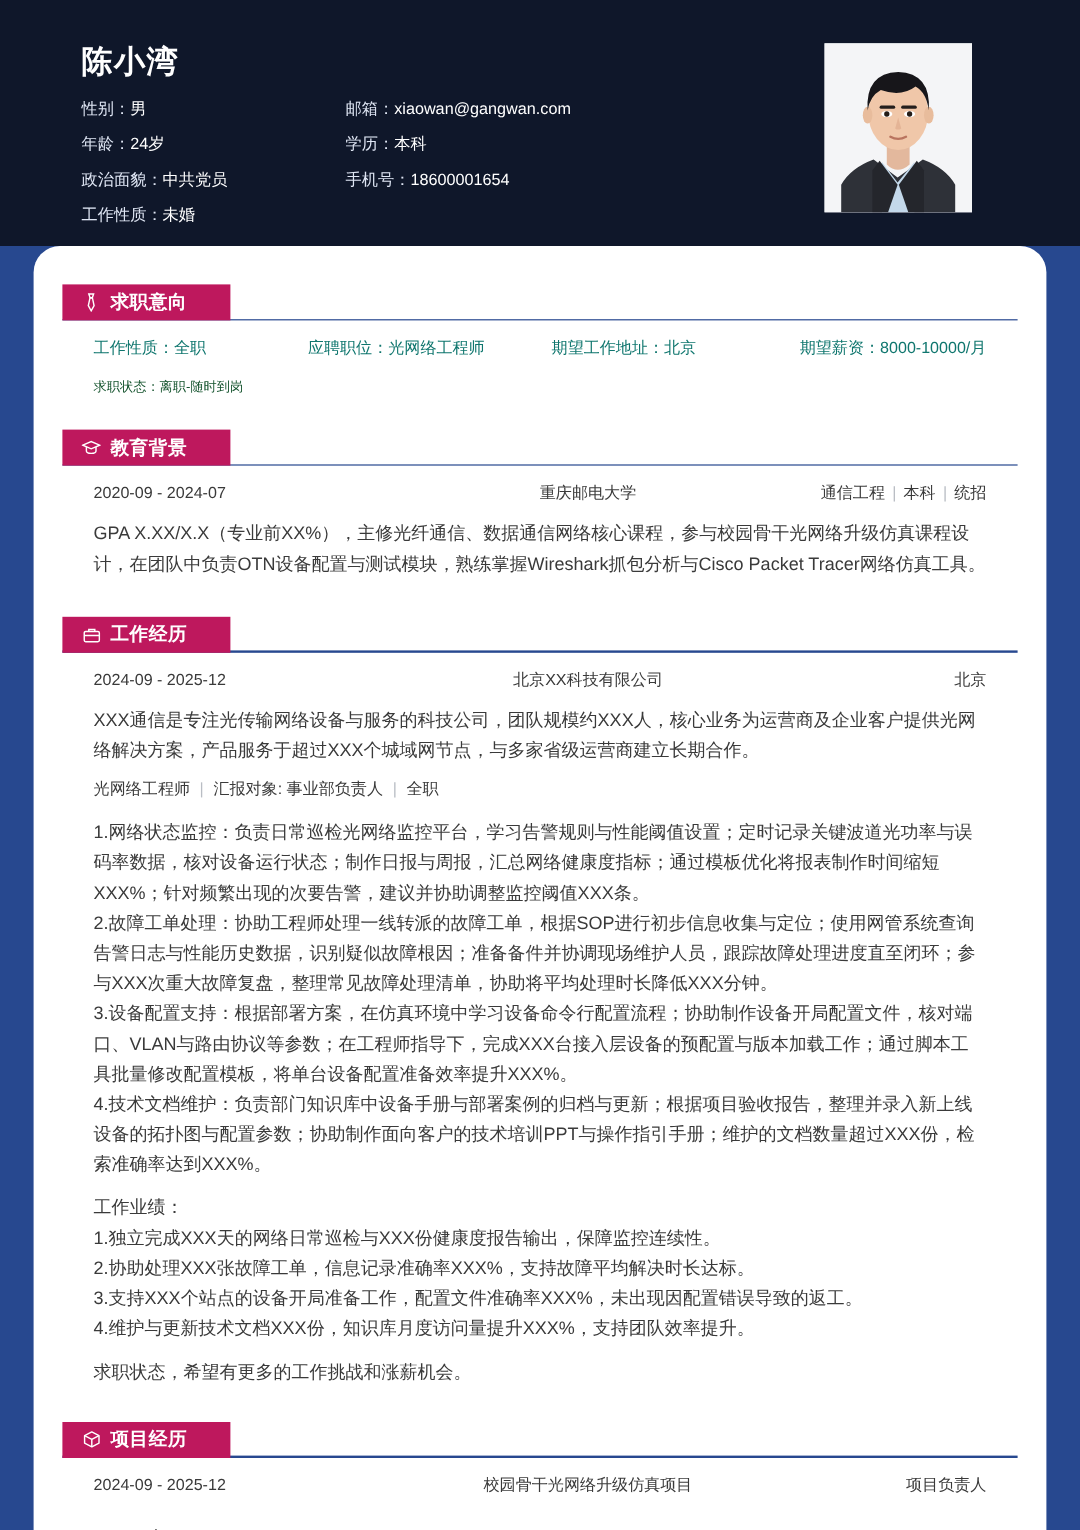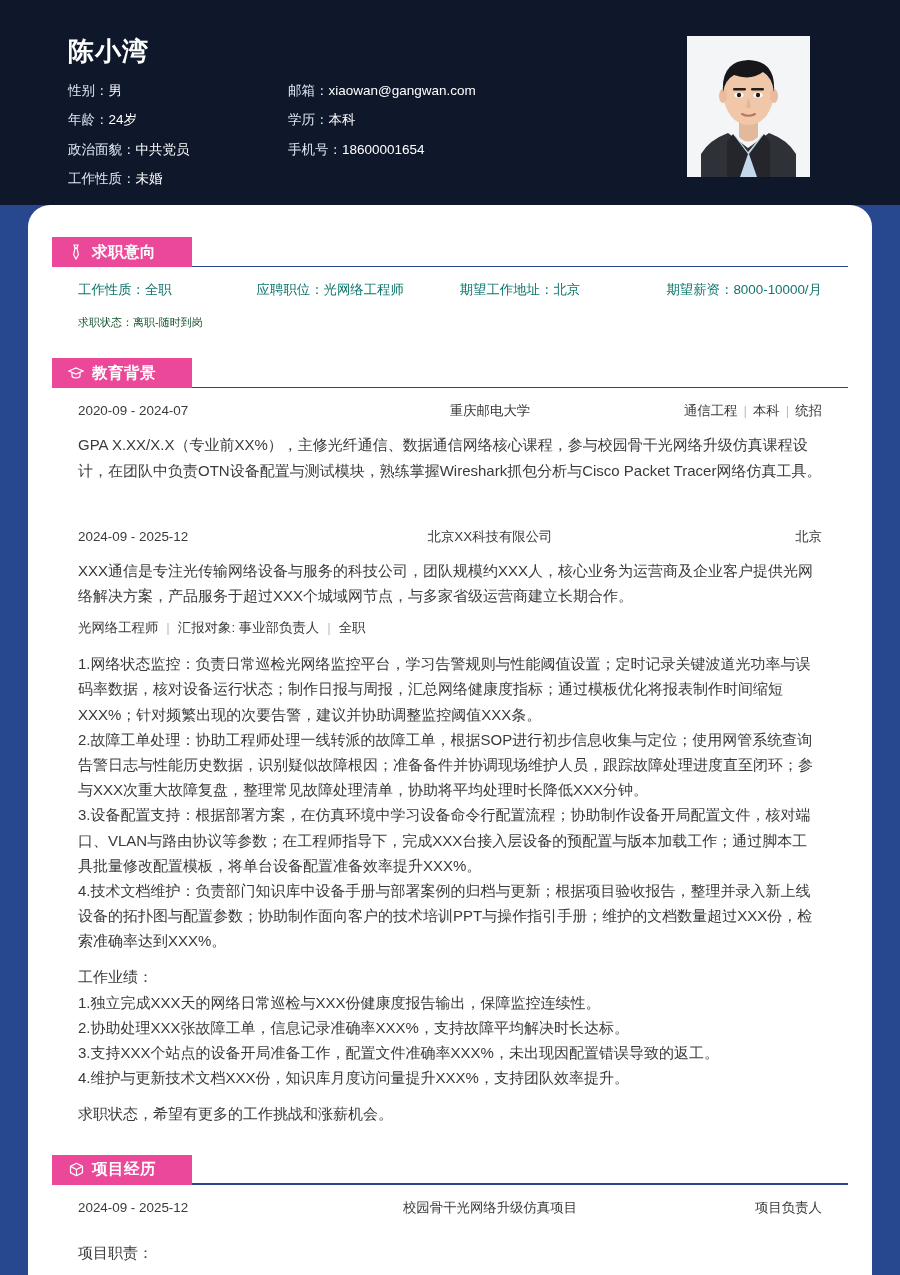--- a/index.html
+++ b/index.html
@@ -79,21 +79,21 @@
   .sec-head {
     position: relative;
     height: 30px;
     margin: 0 0 0 24px;
     width: 796px;
   }
   .sec-tab {
     position: absolute;
     left: 0; top: 0;
     height: 30px;
-    background: #ec4899;
+    background: #be185d;
     color: #ffffff;
     font-size: 15.5px;
     font-weight: bold;
     display: flex;
     align-items: center;
     gap: 8px;
     padding: 0 9px 0 16px;
     min-width: 140px;
     letter-spacing: 0.5px;
   }
@@ -259,20 +259,33 @@
       <div class="meta-row">
         <span class="m-left">2020-09 - 2024-07</span>
         <span class="m-mid">重庆邮电大学</span>
         <span class="m-right"><span>通信工程</span><span class="sep">|</span><span>本科</span><span class="sep">|</span><span>统招</span></span>
       </div>
       <div class="para">GPA X.XX/X.X（专业前XX%），主修光纤通信、数据通信网络核心课程，参与校园骨干光网络升级仿真课程设计，在团队中负责OTN设备配置与测试模块，熟练掌握Wireshark抓包分析与Cisco Packet Tracer网络仿真工具。</div>
     </div>
   </div>
 
   <div class="section" style="margin-top:24px;">
+    <div class="sec-head">
+      <div class="sec-rule"></div>
+      <div class="sec-tab">
+        <span class="sicon">
+          <svg width="15" height="14" viewBox="0 0 15 14" fill="none" stroke="#fff" stroke-width="1.2">
+            <rect x="1.2" y="4.2" width="12.6" height="8.6" rx="1.2"></rect>
+            <path d="M5 4.2V2.6h5v1.6"></path>
+            <path d="M1.2 7.6h12.6"></path>
+          </svg>
+        </span>
+        <span>工作经历</span>
+      </div>
+    </div>
     <div class="sec-body">
       <div class="meta-row">
         <span class="m-left">2024-09 - 2025-12</span>
         <span class="m-mid">北京XX科技有限公司</span>
         <span class="m-right">北京</span>
       </div>
       <div class="para">XXX通信是专注光传输网络设备与服务的科技公司，团队规模约XXX人，核心业务为运营商及企业客户提供光网络解决方案，产品服务于超过XXX个城域网节点，与多家省级运营商建立长期合作。</div>
       <div class="tagline">
         <span>光网络工程师</span><span class="sep">|</span><span>汇报对象: 事业部负责人</span><span class="sep">|</span><span>全职</span>
       </div>

